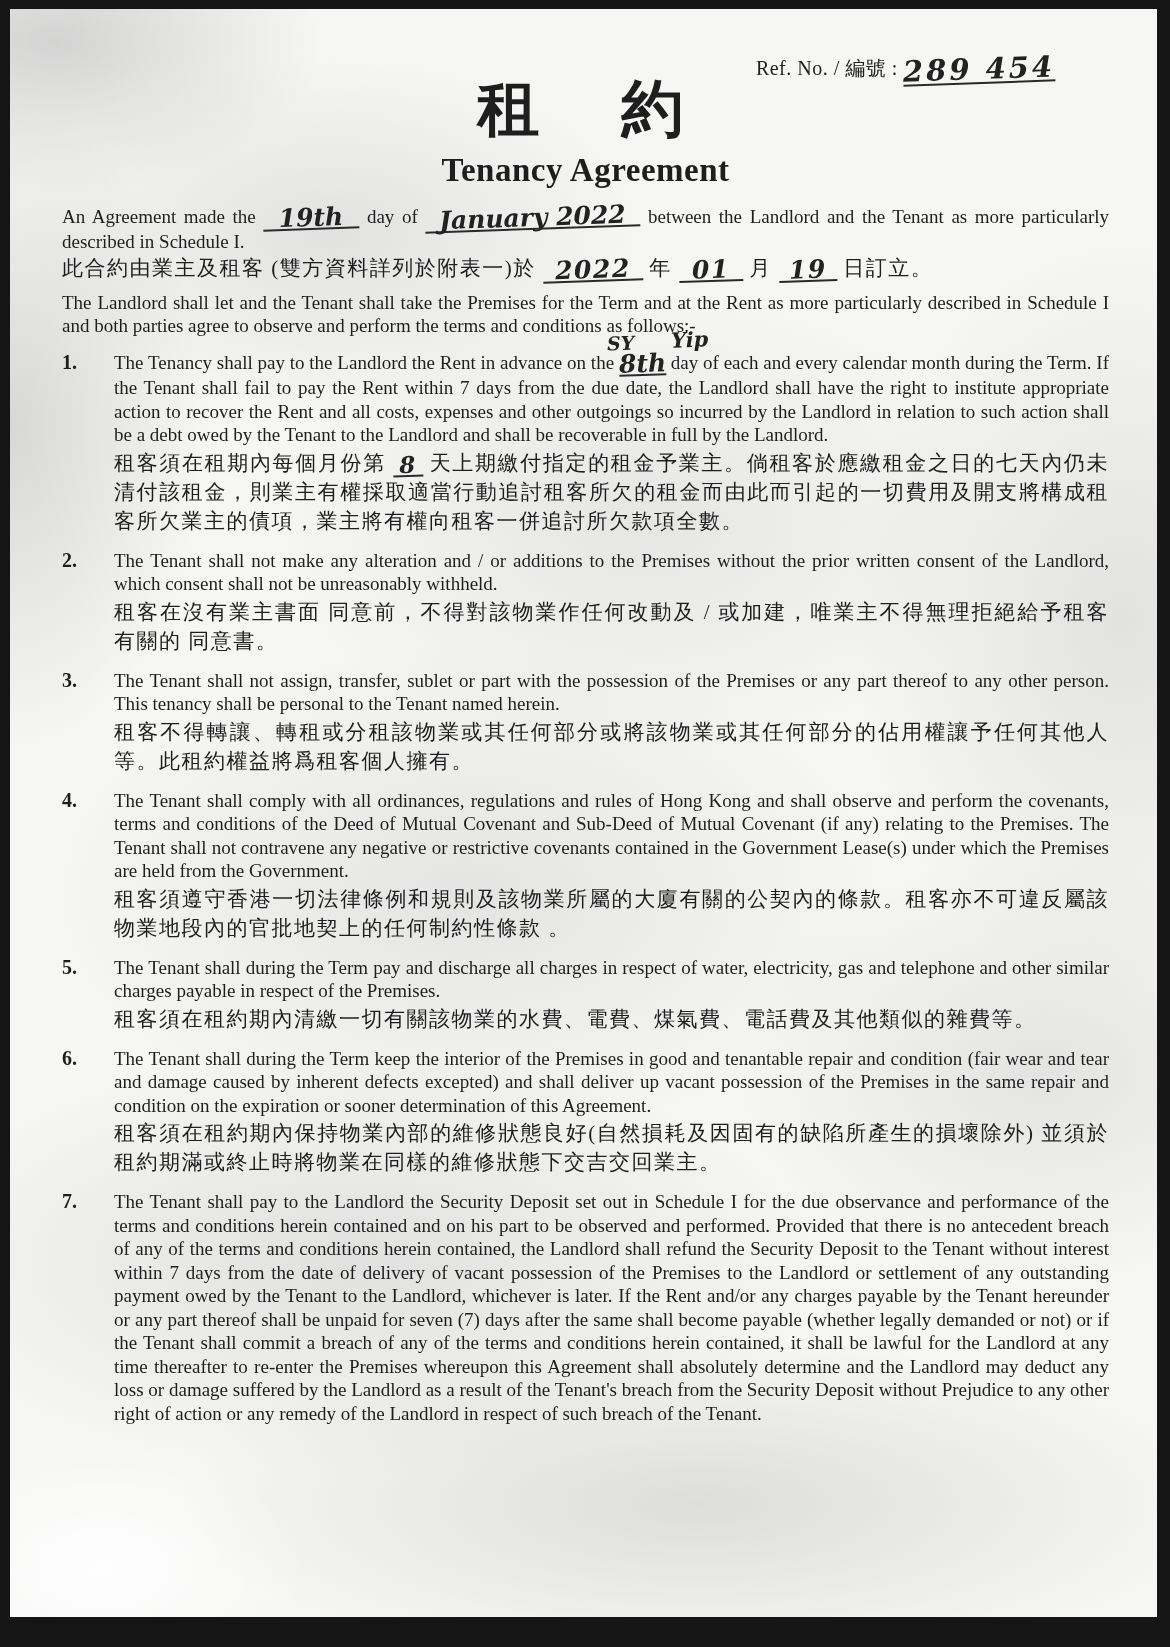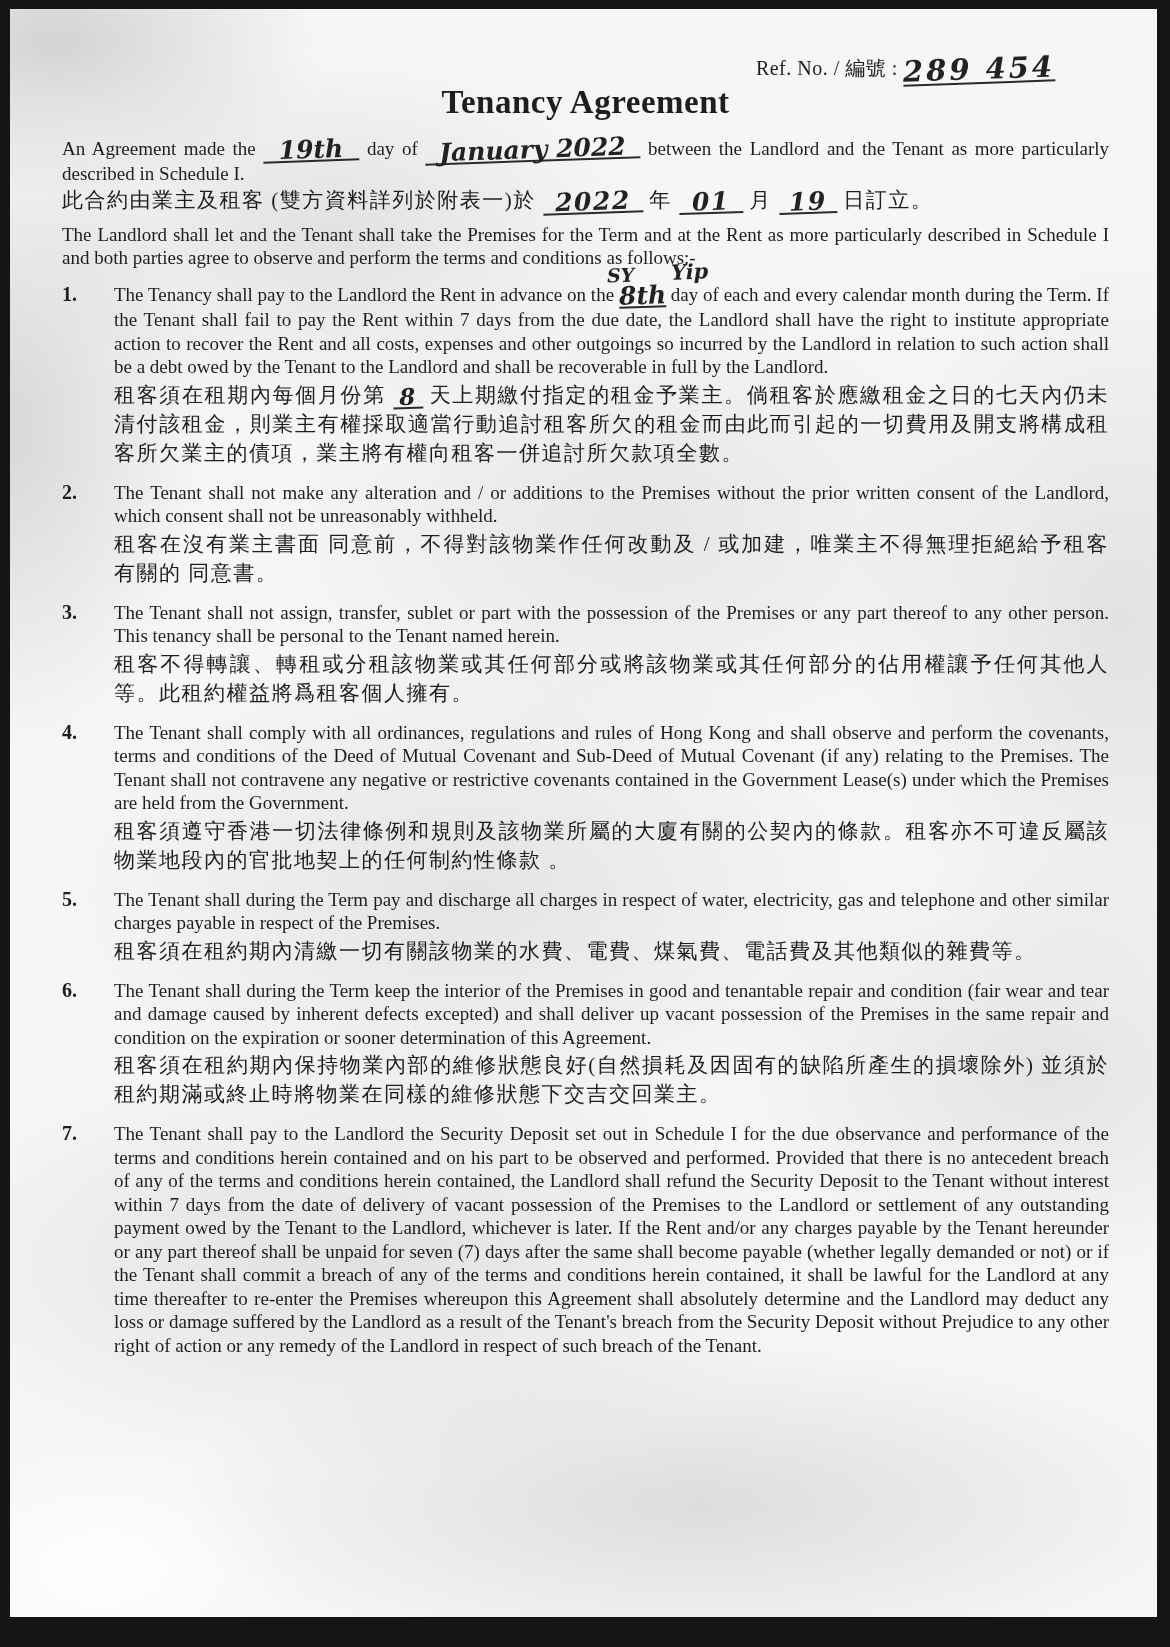--- a/index.html
+++ b/index.html
@@ -28,21 +28,21 @@
   .ref-label{font-weight:normal; letter-spacing:.5px;}
   .hw{
     font-family:"DejaVu Serif", serif; font-style:italic; font-weight:600;
     display:inline-block; transform:rotate(-2deg); color:#222;
   }
   .ref-value{ font-size:29px; min-width:150px; border-bottom:2px solid #2a2a2a;
     text-align:center; letter-spacing:3px; line-height:.9; vertical-align:-4px;}
 
   .title-cjk{ text-align:center; font-size:62px; font-weight:bold; line-height:1.0;
     margin-top:-6px; letter-spacing:10px; font-family:"Liberation Serif", serif;}
-  .title-en{ text-align:center; font-size:33px; font-weight:bold; margin-top:0px; letter-spacing:.5px;}
+  .title-en{ text-align:center; font-size:33px; font-weight:bold; margin-top:12px; letter-spacing:.5px;}
 
   .en{ font-size:19px; line-height:23.5px; text-align:justify; }
   .zh{ font-size:21px; line-height:29px; text-align:justify; letter-spacing:1.5px; }
   p{margin:0;}
 
   .intro{ margin-top:16px; }
   .recital{ margin-top:8px; }
 
   .fill{ display:inline-block; border-bottom:2px solid #2a2a2a; text-align:center;
          line-height:.85; vertical-align:-3px; }
@@ -59,20 +59,21 @@
 <body>
 
 <div class="page">
   <div class="content">
 
     <div class="ref-line">
       <span class="ref-label">Ref. No. / 編號  :</span>
       <span class="hw ref-value">289 454</span>
     </div>
 
+    <div class="title-cjk">租　約</div>
     <div class="title-en">Tenancy Agreement</div>
 
     <p class="en intro">
       <span>An Agreement made the</span>
       <span class="hw hw-lg fill" style="min-width:96px;">19th</span>
       <span>day of</span>
       <span class="hw hw-lg fill" style="min-width:215px;">January 2022</span>
       <span>between the Landlord and the Tenant as more particularly described in Schedule I.</span>
     </p>
     <p class="zh">

